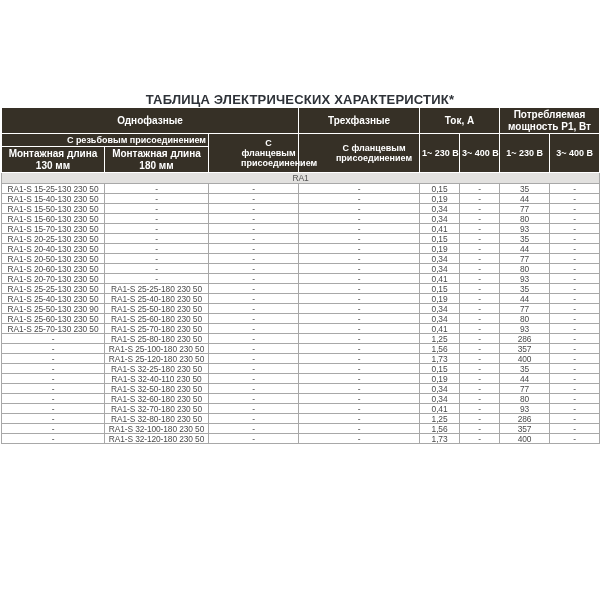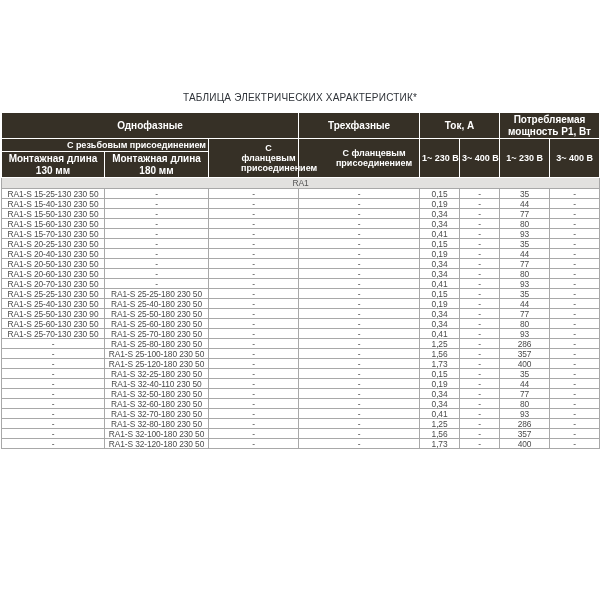--- a/index.html
+++ b/index.html
@@ -10,25 +10,25 @@
     --cell-text:#4a4a4a;
     --title-text:#2e3238;
     --page-bg:#ffffff;
   }
   *{box-sizing:border-box;margin:0;padding:0;}
   html,body{width:600px;height:600px;overflow:hidden;background:var(--page-bg);
     font-family:"Liberation Sans", sans-serif;}
   .page{width:600px;height:600px;padding-top:92px;}
   .title{
     text-align:center;
-    font-size:10px;
-    font-weight:normal;
+    font-size:13px;
+    font-weight:bold;
     letter-spacing:.2px;
     color:var(--title-text);
-    margin-bottom:9px;
+    margin-bottom:0;
   }
   table.spec{
     border-collapse:collapse;
     table-layout:fixed;
     width:598px;
     margin-left:1px;
   }
   
   thead th{
     background:var(--header-bg);

